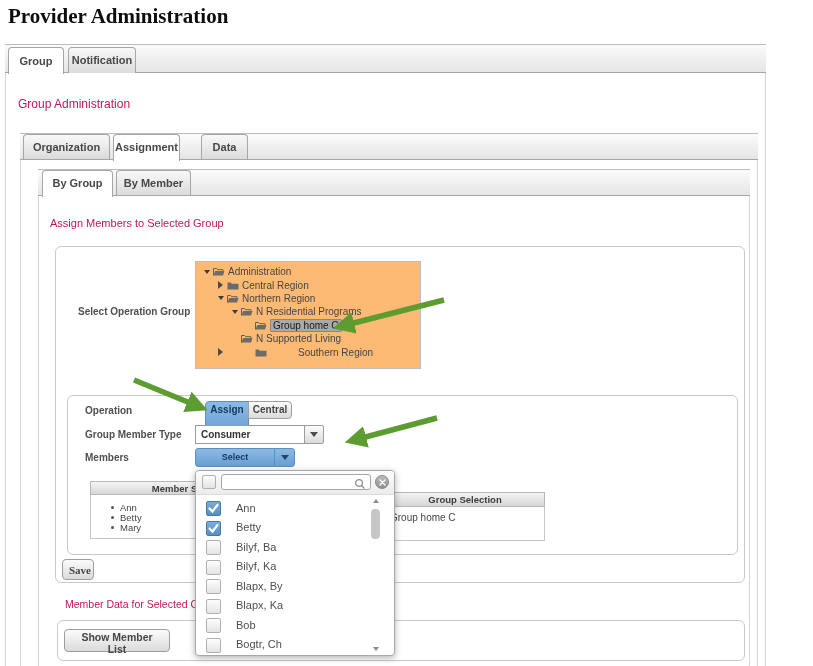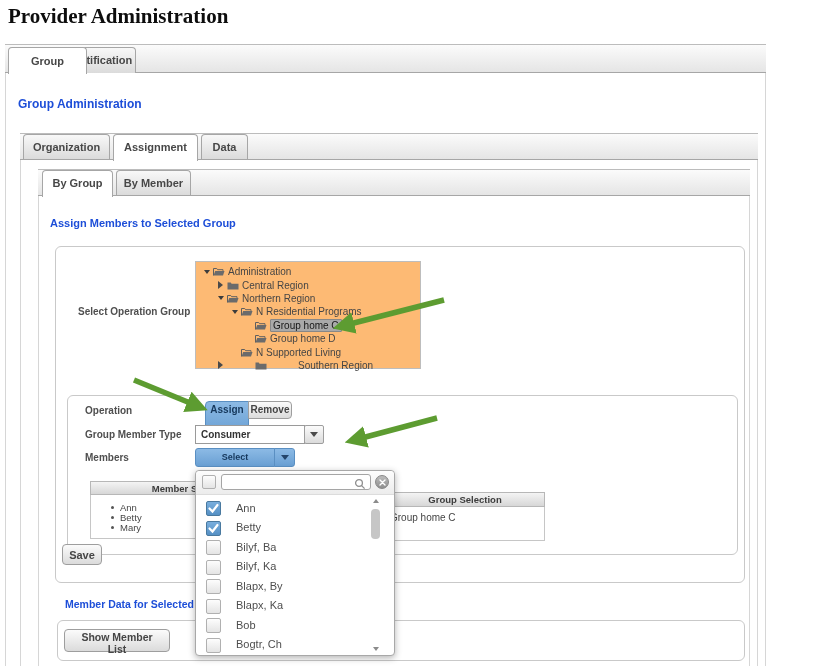--- a/index.html
+++ b/index.html
@@ -7,21 +7,21 @@
           font-family:"Liberation Sans",sans-serif;}
   .abs{position:absolute;box-sizing:border-box;}
   .strip{background:linear-gradient(#fbfbfb,#e5e5e5);border-top:1px solid #bcbcbc;border-bottom:1px solid #a6a6a6;}
   .tab{position:absolute;box-sizing:border-box;border:1px solid #a6a6a6;border-bottom:none;
        border-radius:4px 4px 0 0;font-weight:bold;font-size:11px;color:#474747;text-align:center;
        background:linear-gradient(#f8f8f8,#dbdbdb);cursor:pointer;}
   .tab.active{background:#fff;z-index:3;}
   .sides{border-left:1px solid #d6d6d6;border-right:1px solid #d6d6d6;background:transparent;}
   .fieldset{border:1px solid #c9c9c9;border-radius:6px;background:#fff;}
   .lbl{font-size:10px;font-weight:bold;color:#4f4f4f;}
-  .hdg{font-weight:bold;color:#1d4ed8;}
+  .hdg{font-weight:normal;color:#be185d;}
   .btn{box-sizing:border-box;background:linear-gradient(#fbfbfb,#dbdbdb);border:1px solid #9e9e9e;
        border-radius:4px;font-weight:bold;color:#454545;text-align:center;cursor:pointer;
        font-family:"Liberation Sans",sans-serif;}
   .blue{background:linear-gradient(#8cbae5,#699fd3);border-color:#5a8fc2;color:#16385c;}
   .tri-down{display:inline-block;width:0;height:0;border-left:4px solid transparent;
             border-right:4px solid transparent;border-top:5px solid #4a4a4a;}
   .tri-right{display:inline-block;width:0;height:0;border-top:4px solid transparent;
              border-bottom:4px solid transparent;border-left:5px solid #4a4a4a;}
   .tri-sm{border-left-width:3.5px;border-right-width:3.5px;border-top-width:4.5px;border-top-color:#3c3c3c;}
   .trow{display:flex;align-items:center;height:13.4px;font-size:10px;color:#454545;cursor:pointer;}
@@ -58,30 +58,30 @@
   .arrow-svg{position:absolute;z-index:10;pointer-events:none;}
 </style>
 </head>
 <body>
 
 <div id="screen">
 
   <div class="abs" style="left:8px;top:4px;font-family:'Liberation Serif',serif;font-weight:bold;font-size:21px;color:#0d0d0d;">Provider Administration</div>
 
   <div class="abs strip" style="left:5px;top:44px;width:761px;height:29px;"></div>
-  <div class="tab active" style="left:8px;top:47px;width:79px;height:27px;line-height:26px;">Group</div>
+  <div class="tab active" style="left:8px;top:47px;width:56px;height:27px;line-height:26px;">Group</div>
   <div class="tab" style="left:68px;top:47px;width:68px;height:26px;line-height:25px;">Notification</div>
 
   <div class="abs sides" style="left:5px;top:73px;width:761px;height:593px;"></div>
 
   <div class="abs hdg" style="left:18px;top:97px;font-size:12px;">Group Administration</div>
 
   <div class="abs strip" style="left:20px;top:133px;width:738px;height:27px;"></div>
   <div class="tab" style="left:23px;top:134px;width:87px;height:25px;line-height:24px;">Organization</div>
-  <div class="tab active" style="left:113px;top:134px;width:85px;height:27px;line-height:25px;">Assignment</div>
+  <div class="tab active" style="left:113px;top:134px;width:67px;height:27px;line-height:25px;">Assignment</div>
   <div class="tab" style="left:201px;top:134px;width:47px;height:25px;line-height:24px;">Data</div>
   <div class="abs sides" style="left:20px;top:160px;width:738px;height:506px;"></div>
 
   <div class="abs strip" style="left:38px;top:169px;width:712px;height:27px;"></div>
   <div class="tab active" style="left:42px;top:170px;width:71px;height:27px;line-height:25px;">By Group</div>
   <div class="tab" style="left:116px;top:170px;width:75px;height:25px;line-height:24px;">By Member</div>
   <div class="abs sides" style="left:38px;top:196px;width:712px;height:470px;"></div>
 
   <div class="abs hdg" style="left:50px;top:217px;font-size:11px;">Assign Members to Selected Group</div>
 
@@ -140,30 +140,20 @@
     <div class="trow" style="padding-left:48px;">
       <span class="ticon"></span>
       <span class="folder">
           <svg width="12" height="9" viewBox="0 0 12 9">
             <path d="M0.5 8.5 V1.5 h3.2 l0.9 1.2 h5.4 v1.2" fill="none" stroke="#5f5f5f"></path>
             <path d="M2.2 3.9 h9.3 L10 8.5 H0.5 z" fill="#6b6b6b"></path>
           </svg>
         </span>
       <span class="sel">Group home C</span>
     </div>
-    <div class="trow" style="padding-left:48px;">
-      <span class="ticon"></span>
-      <span class="folder">
-          <svg width="12" height="9" viewBox="0 0 12 9">
-            <path d="M0.5 8.5 V1.5 h3.2 l0.9 1.2 h5.4 v1.2" fill="none" stroke="#5f5f5f"></path>
-            <path d="M2.2 3.9 h9.3 L10 8.5 H0.5 z" fill="#6b6b6b"></path>
-          </svg>
-        </span>
-      <span>Group home D</span>
-    </div>
     <div class="trow" style="padding-left:34px;">
       <span class="ticon"></span>
       <span class="folder">
           <svg width="12" height="9" viewBox="0 0 12 9">
             <path d="M0.5 8.5 V1.5 h3.2 l0.9 1.2 h5.4 v1.2" fill="none" stroke="#5f5f5f"></path>
             <path d="M2.2 3.9 h9.3 L10 8.5 H0.5 z" fill="#6b6b6b"></path>
           </svg>
         </span>
       <span>N Supported Living</span>
     </div>
@@ -177,21 +167,21 @@
           </svg>
         </span>
       <span>Southern Region</span>
     </div>
   </div>
 
   <div class="abs fieldset" style="left:67px;top:395px;width:671px;height:160px;"></div>
 
   <div class="abs lbl" style="left:85px;top:405px;">Operation</div>
   <div class="abs btn blue" style="left:205px;top:401px;width:44px;height:34px;font-size:10px;line-height:16px;border-radius:4px 0 0 4px;">Assign</div>
-  <div class="abs btn" style="left:248px;top:401px;width:44px;height:18px;font-size:10px;line-height:16px;border-radius:0 4px 4px 0;">Remove</div>
+  <div class="abs btn" style="left:248px;top:401px;width:44px;height:18px;font-size:10px;line-height:16px;border-radius:0 4px 4px 0;">Central</div>
 
   <div class="abs lbl" style="left:85px;top:429px;">Group Member Type</div>
   <div class="abs" style="left:195px;top:425px;width:110px;height:19px;border:1px solid #9a9a9a;background:#fff;font-size:10px;font-weight:bold;color:#333;line-height:17px;padding-left:5px;box-sizing:border-box;">Consumer</div>
   <div class="abs btn" style="left:304px;top:425px;width:20px;height:19px;border-radius:2px;display:flex;align-items:center;justify-content:center;">
     <span class="tri-down"></span>
   </div>
 
   <div class="abs lbl" style="left:85px;top:452px;">Members</div>
   <div class="abs btn blue" style="left:195px;top:448px;width:80px;height:19px;font-size:9px;line-height:17px;border-radius:3px 0 0 3px;">Select One/Multiple</div>
   <div class="abs btn blue" style="left:274px;top:448px;width:21px;height:19px;border-radius:0 3px 3px 0;display:flex;align-items:center;justify-content:center;">
@@ -212,21 +202,21 @@
       <span class="bdot"></span>
       <span>Mary</span>
     </div>
   </div>
 
   <div class="abs thead" style="left:385px;top:492px;width:160px;height:15px;line-height:14px;">Group Selection</div>
   <div class="abs tbody" style="left:385px;top:507px;width:160px;height:34px;padding:5px 0 0 4px;font-size:10px;color:#454545;">
     <span>Group home C</span>
   </div>
 
-  <button class="abs btn" style="left:62px;top:544px;width:40px;height:21px;font-size:11px;">Save</button>
+  <button class="abs btn" style="left:62px;top:559px;width:32px;height:21px;font-size:11px;font-family:Liberation Serif, serif;">Save</button>
 
   <div class="abs hdg" style="left:65px;top:598px;font-size:10.5px;white-space:nowrap;">Member Data for Selected Group</div>
 
   <div class="abs fieldset" style="left:57px;top:620px;width:688px;height:41px;"></div>
   <button class="abs btn" style="left:64px;top:629px;width:106px;height:23px;font-size:10.5px;">Show Member List</button>
 
   <div class="abs ddpanel" style="left:195px;top:470px;width:200px;height:186px;">
     <div class="ddhead">
       <span class="cb abs" style="left:6px;top:4px;width:14px;height:14px;"></span>
       <input class="searchbox" style="left: 25px; top: 3px; width: 150px; height: 16px;" value="">

